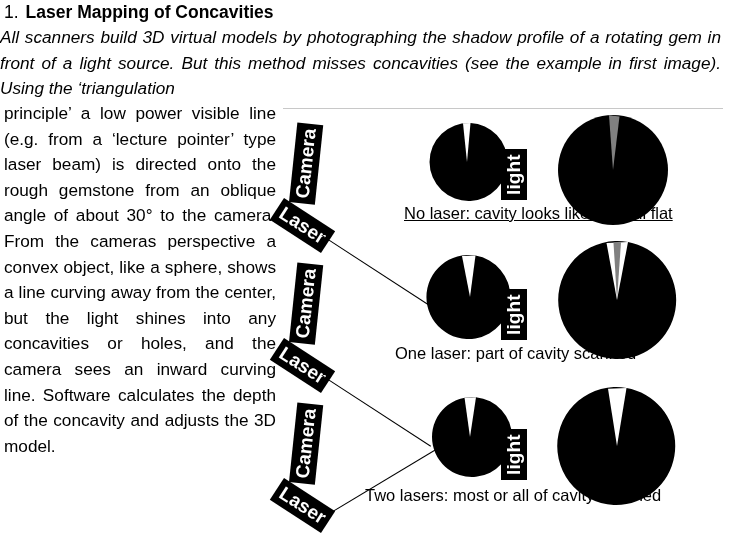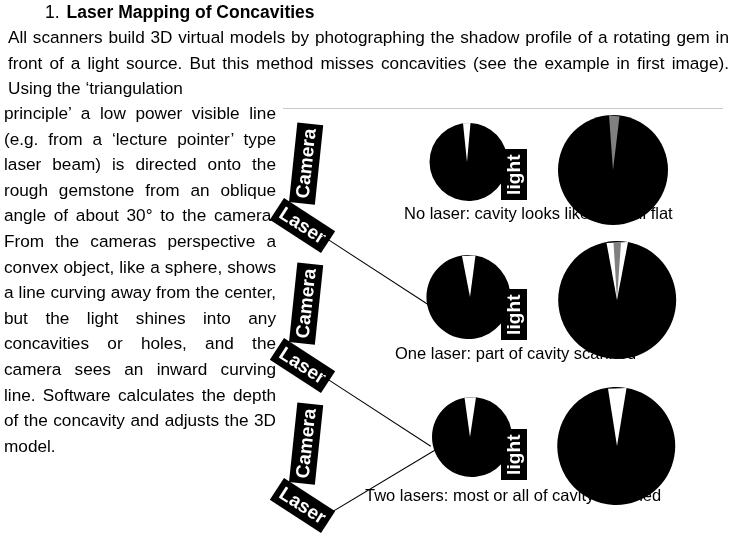--- a/index.html
+++ b/index.html
@@ -19,40 +19,40 @@
 
   
   .heading {
     position: absolute;
     left: 4px;
     top: 2px;
     width: 430px;
     font-size: 17.5px;
     line-height: 21px;
     white-space: nowrap;
-    margin-left: 41px;
   }
   .heading .num {
     font-weight: normal;
   }
   .heading .ttl {
     font-weight: bold;
     margin-left: 7px;
   }
 
   
   .intro {
     position: absolute;
-    left: 8px;
+    left: 0;
     top: 25px;
     width: 721px;
     font-size: 17.2px;
     line-height: 25.6px;
     text-align: justify;
     text-justify: inter-word;
+    font-style: italic;
   }
 
   
   .leftcol {
     position: absolute;
     left: 4px;
     top: 101px;
     width: 272px;
     font-size: 17.2px;
     line-height: 25.6px;
@@ -149,21 +149,21 @@
       <path d="M42,42 L38.0,3.2 L45.5,3.0 Z" fill="#ffffff"></path>
     </svg>
 
     <div class="lbl lbl-light" style="left:220px; top:96px;">light</div>
 
     <svg class="gem" style="left:276px; top:10px;" width="112" height="112" viewBox="0 0 112 112">
       <circle cx="56" cy="56" r="55" fill="#000000"></circle>
       <path d="M56,56 L52.0,1.2 L62.5,2.4 Z" fill="#808080"></path>
     </svg>
 
-    <div class="caption" style="left:123px; top:100px;">No laser: cavity looks like a small flat</div>
+    <div class="caption" style="left:123px; top:100px;text-decoration:underline;">No laser: cavity looks like a small flat</div>
 
     <div class="beam" style="left:41px; top:131px; width:130px; transform:rotate(33deg);"></div>
 
     <div class="lbl lbl-camera" style="left:8px; top:238px;">Camera</div>
     <div class="lbl lbl-laser" style="left:3px; top:234px;">Laser</div>
 
     <svg class="gem" style="left:144px; top:148px;" width="90" height="90" viewBox="0 0 90 90">
       <path d="M45,45 L50.5,3.6 A42,42 0 1 0 50.5,86.4 A42,42 0 0 0 50.5,3.6 Z" fill="#000000"></path>
       <path d="M45,45 L37.0,3.9 L50.5,3.6 Z" fill="#ffffff"></path>
     </svg>

